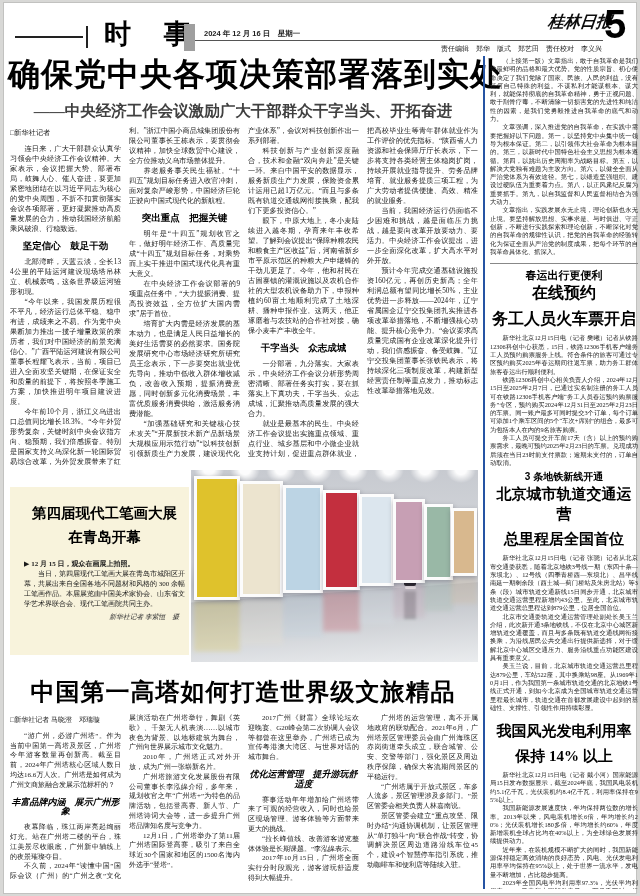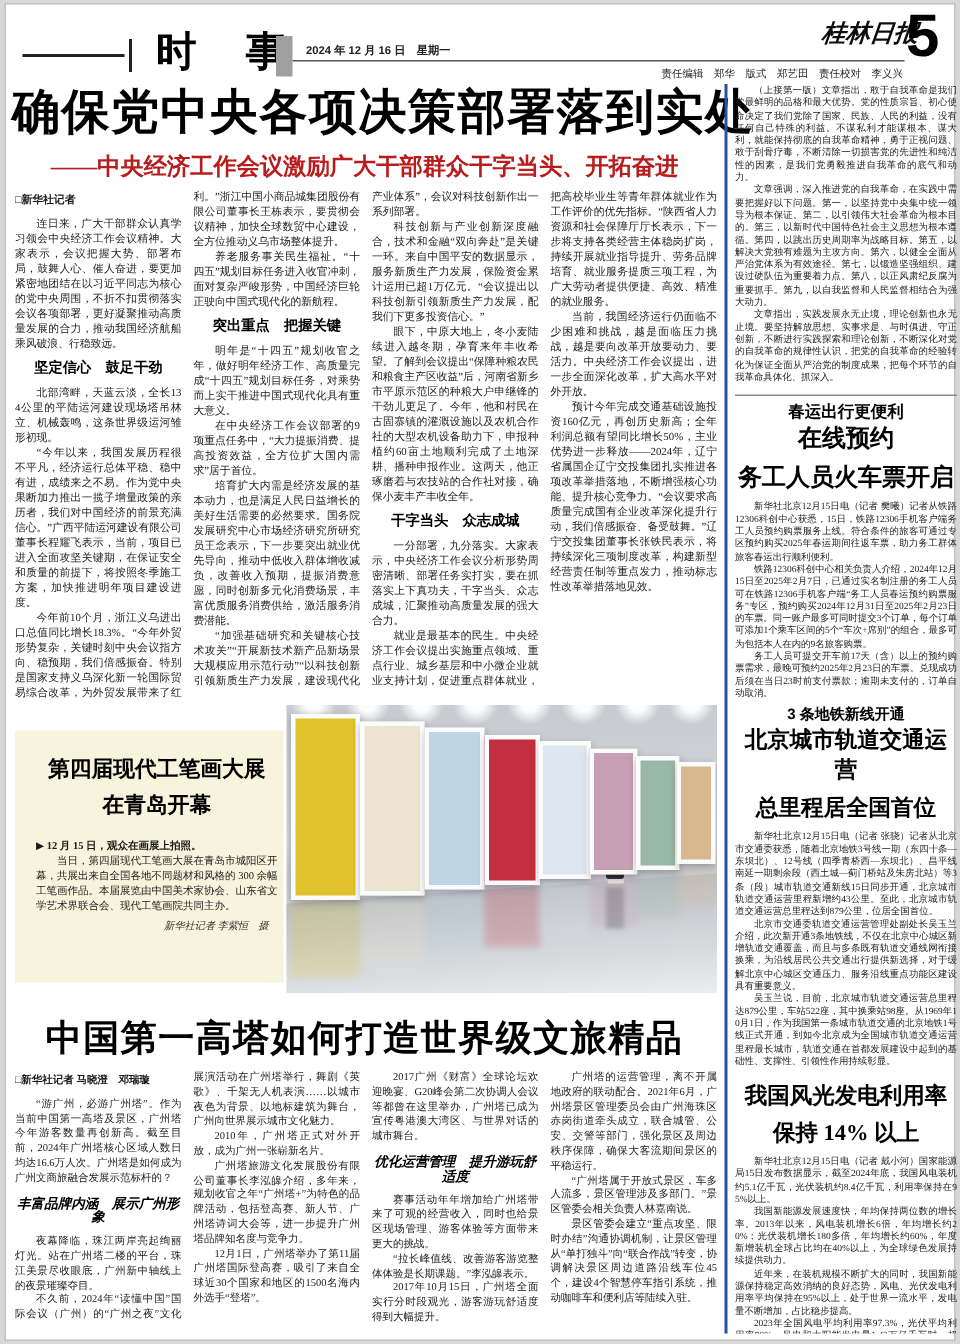--- a/index.html
+++ b/index.html
@@ -19,25 +19,25 @@
   .header-rule{left:195px;top:40px;width:408px;height:1px;background:#555;}
   .editors{left:360px;top:44px;width:242px;font-size:7px;text-align:right;color:#222;white-space:nowrap;
            font-family:"Liberation Sans",sans-serif;}
   .masthead{left:548px;top:12px;width:60px;font-size:16px;font-weight:900;font-style:italic;
             transform:skewX(-6deg);text-align:center;color:#0d0d0d;white-space:nowrap;}
   .page-num{left:604px;top:2px;font-size:40px;font-weight:900;font-family:"Liberation Sans",sans-serif;color:#000;}
   
   .lead-head{left:8px;top:56px;width:470px;text-align:center;}
   .lead-head h1{margin:0;font-size:32px;line-height:36px;font-weight:900;letter-spacing:1px;
                 font-family:"Liberation Sans","DejaVu Sans",sans-serif;color:#000;white-space:nowrap;}
-  .lead-head .dek{margin:9px 0 0 0;font-size:15.5px;font-weight:900;color:#b91c1c;white-space:nowrap;}
+  .lead-head .dek{margin:9px 0 0 0;font-size:15.5px;font-weight:900;color:#404040;white-space:nowrap;}
   
   .cols{column-gap:8px;column-fill:auto;text-align:justify;overflow:hidden;}
   .cols p{margin:0;text-indent:2em;word-break:break-all;}
-  .cols .byline{text-indent:0;font-weight:700;margin:2px 0 6px 0;}
+  .cols .byline{text-indent:0;font-weight:400;margin:2px 0 6px 0;}
   .cols h3{break-inside:avoid;text-indent:0;text-align:center;margin:7px 0 6px 0;
            font-family:"Liberation Sans","DejaVu Sans",sans-serif;color:#000;}
   .lead-cols{left:10px;top:126px;width:468px;height:342px;column-count:4;
              font-size:7.2px;line-height:10px;}
   .lead-cols h3{font-size:9.5px;}
   .tower-cols{left:10px;top:714px;width:468px;height:174px;column-count:4;
               font-size:7px;line-height:9.8px;}
   .tower-cols h3{font-size:9px;font-style:italic;}
   
   .feature{left:10px;top:470px;width:468px;height:204px;}
@@ -106,21 +106,21 @@
       <p>“今年以来，我国发展历程很不平凡，经济运行总体平稳、稳中有进，成绩来之不易。作为党中央果断加力推出一揽子增量政策的亲历者，我们对中国经济的前景充满信心。”广西平陆运河建设有限公司董事长程耀飞表示，当前，项目已进入全面攻坚关键期，在保证安全和质量的前提下，将按照冬季施工方案，加快推进明年项目建设进度。</p>
       <p>今年前10个月，浙江义乌进出口总值同比增长18.3%。“今年外贸形势复杂，关键时刻中央会议指方向、稳预期，我们倍感振奋。特别是国家支持义乌深化新一轮国际贸易综合改革，为外贸发展带来了红利。”浙江中国小商品城集团股份有限公司董事长王栋表示，要贯彻会议精神，加快全球数贸中心建设，全方位推动义乌市场整体提升。</p>
       <p>养老服务事关民生福祉。“十四五”规划目标任务进入收官冲刺，面对复杂严峻形势，中国经济巨轮正驶向中国式现代化的新航程。</p>
     </div>
   <h3>突出重点　把握关键</h3>
   <div>
       <p>明年是“十四五”规划收官之年，做好明年经济工作、高质量完成“十四五”规划目标任务，对乘势而上实干推进中国式现代化具有重大意义。</p>
       <p>在中央经济工作会议部署的9项重点任务中，“大力提振消费、提高投资效益，全方位扩大国内需求”居于首位。</p>
       <p>培育扩大内需是经济发展的基本动力，也是满足人民日益增长的美好生活需要的必然要求。国务院发展研究中心市场经济研究所研究员王念表示，下一步要突出就业优先导向，推动中低收入群体增收减负，改善收入预期，提振消费意愿，同时创新多元化消费场景，丰富优质服务消费供给，激活服务消费潜能。</p>
       <p>“加强基础研究和关键核心技术攻关”“开展新技术新产品新场景大规模应用示范行动”“以科技创新引领新质生产力发展，建设现代化产业体系”，会议对科技创新作出一系列部署。</p>
-      <p>科技创新与产业创新深度融合，技术和金融“双向奔赴”是关键一环。来自中国平安的数据显示，服务新质生产力发展，保险资金累计运用已超1万亿元。“会议提出以科技创新引领新质生产力发展，配我们下更多投资信心。”</p>
+      <p>科技创新与产业创新深度融合，技术和金融“双向奔赴”是关键一环。来自中国平安的数据显示，服务新质生产力发展，保险资金累计运用已超1万亿元。“而且与多条既有轨道交通线网衔接换乘，配我们下更多投资信心。”</p>
       <p>眼下，中原大地上，冬小麦陆续进入越冬期，孕育来年丰收希望。了解到会议提出“保障种粮农民和粮食主产区收益”后，河南省新乡市平原示范区的种粮大户申继锋的干劲儿更足了。今年，他和村民在古固寨镇的灌溉设施以及农机合作社的大型农机设备助力下，申报种植约60亩土地顺利完成了土地深耕、播种申报作业。这两天，他正琢磨着与农技站的合作社对接，确保小麦丰产丰收全年。</p>
     </div>
   <h3>干字当头　众志成城</h3>
   <div>
       <p>一分部署，九分落实。大家表示，中央经济工作会议分析形势周密清晰、部署任务实打实，要在抓落实上下真功夫，干字当头、众志成城，汇聚推动高质量发展的强大合力。</p>
       <p>就业是最基本的民生。中央经济工作会议提出实施重点领域、重点行业、城乡基层和中小微企业就业支持计划，促进重点群体就业，把高校毕业生等青年群体就业作为工作评价的优先指标。“陕西省人力资源和社会保障厅厅长表示，下一步将支持各类经营主体稳岗扩岗，持续开展就业指导提升、劳务品牌培育、就业服务提质三项工程，为广大劳动者提供便捷、高效、精准的就业服务。</p>
       <p>当前，我国经济运行仍面临不少困难和挑战，越是面临压力挑战，越是要向改革开放要动力、要活力。中央经济工作会议提出，进一步全面深化改革，扩大高水平对外开放。</p>
       <p>预计今年完成交通基础设施投资160亿元，再创历史新高；全年利润总额有望同比增长50%，主业优势进一步释放——2024年，辽宁省属国企辽宁交投集团扎实推进各项改革举措落地，不断增强核心功能、提升核心竞争力。“会议要求高质量完成国有企业改革深化提升行动，我们倍感振奋、备受鼓舞。”辽宁交投集团董事长张铁民表示，将持续深化三项制度改革，构建新型经营责任制等重点发力，推动标志性改革举措落地见效。</p>
     </div>
 </div>

